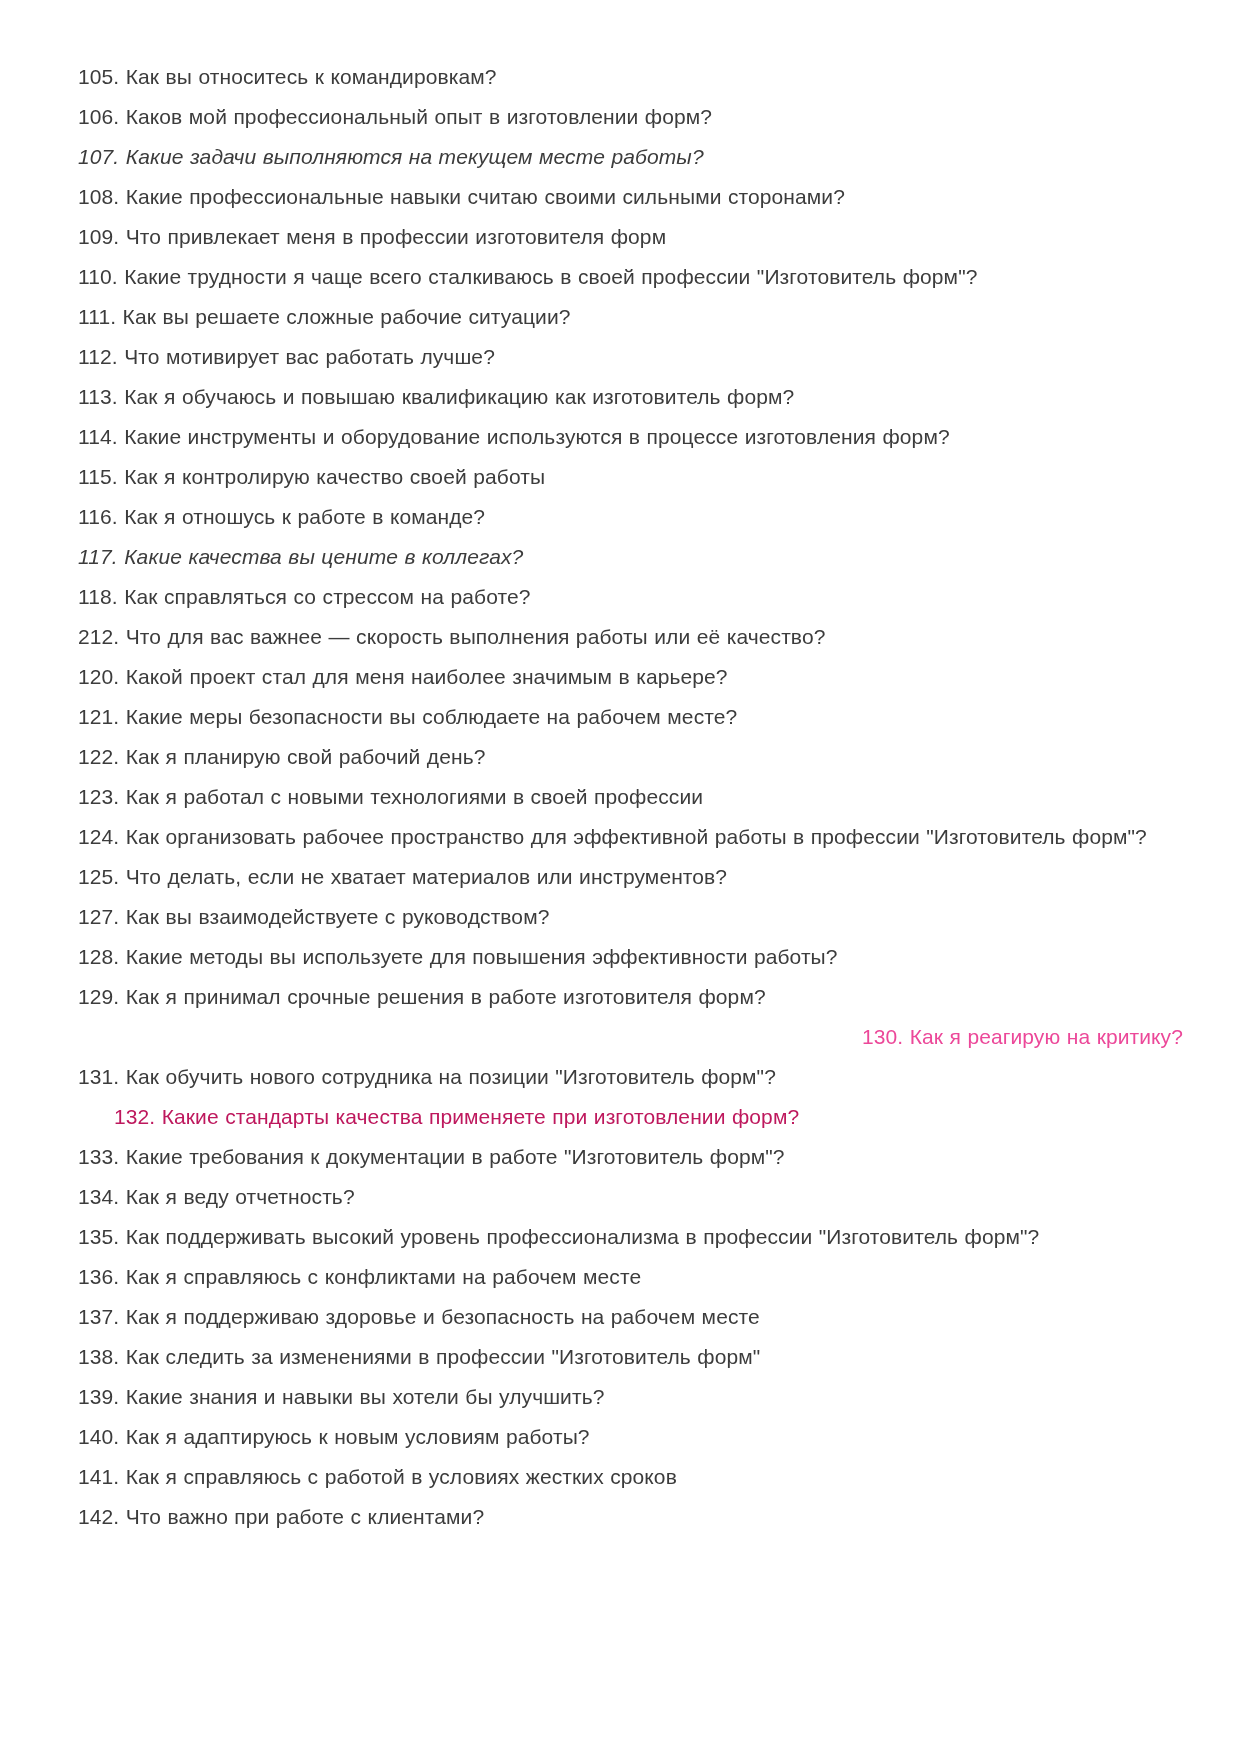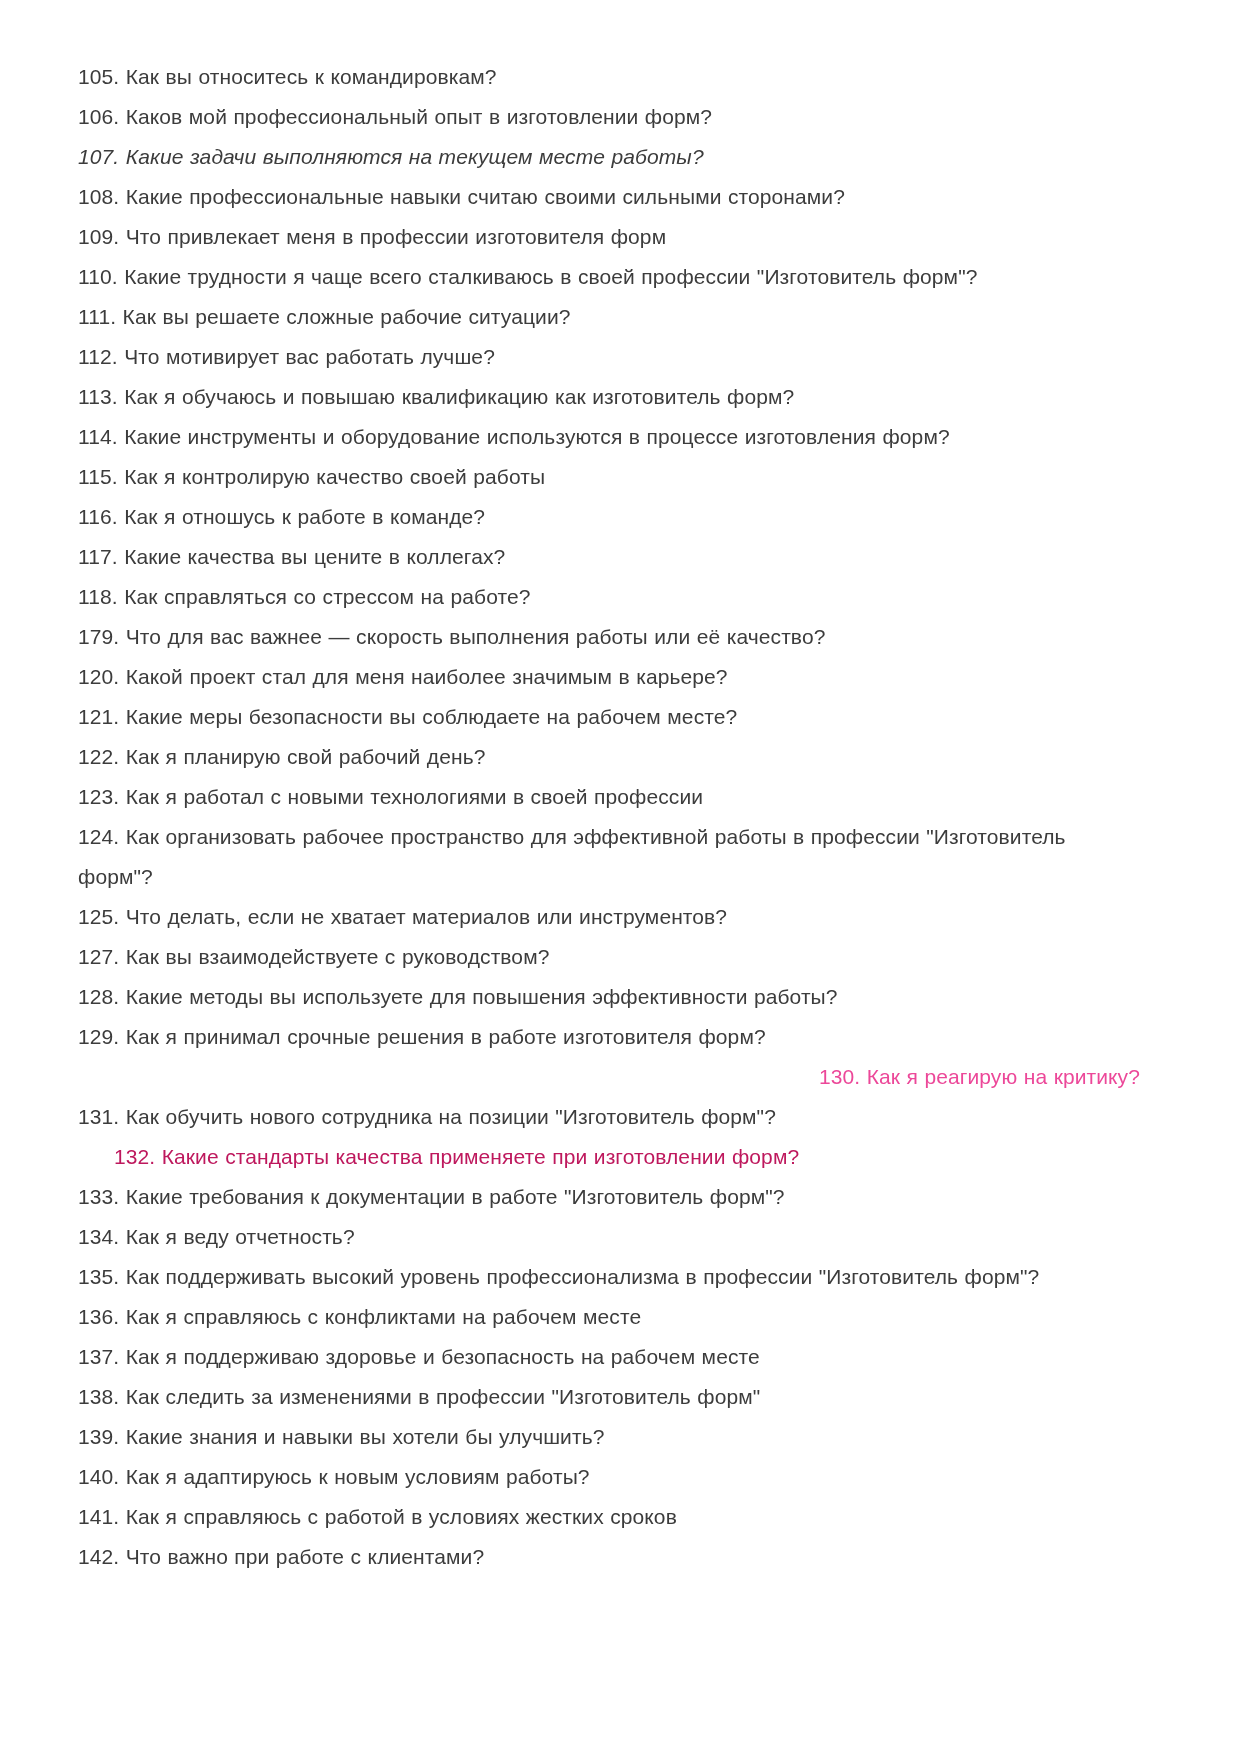--- a/index.html
+++ b/index.html
@@ -10,21 +10,21 @@
   body {
     width: 1239px;
     height: 1753px;
     overflow: hidden;
     font-family: "Liberation Sans", "DejaVu Sans", sans-serif;
   }
   .page {
     box-sizing: border-box;
     width: 1239px;
     height: 1432px;
-    padding: 57px 99px 0 78px;
+    padding: 57px 56px 0 78px;
     background: #ffffff;
   }
   .question-list {
     margin: 0;
     padding: 0;
     list-style: none;
   }
   .question-list p {
     margin: 0;
     padding: 0;
@@ -46,23 +46,23 @@
       <p style="color: rgb(60, 60, 60); font-style: italic;">107. Какие задачи выполняются на текущем месте работы?</p>
       <p style="color: rgb(60, 60, 60);">108. Какие профессиональные навыки считаю своими сильными сторонами?</p>
       <p style="color: rgb(60, 60, 60);">109. Что привлекает меня в профессии изготовителя форм</p>
       <p style="color: rgb(60, 60, 60);">110. Какие трудности я чаще всего сталкиваюсь в своей профессии "Изготовитель форм"?</p>
       <p style="color: rgb(60, 60, 60);">111. Как вы решаете сложные рабочие ситуации?</p>
       <p style="color: rgb(60, 60, 60);">112. Что мотивирует вас работать лучше?</p>
       <p style="color: rgb(60, 60, 60);">113. Как я обучаюсь и повышаю квалификацию как изготовитель форм?</p>
       <p style="color: rgb(60, 60, 60);">114. Какие инструменты и оборудование используются в процессе изготовления форм?</p>
       <p style="color: rgb(60, 60, 60);">115. Как я контролирую качество своей работы</p>
       <p style="color: rgb(60, 60, 60);">116. Как я отношусь к работе в команде?</p>
-      <p style="color: rgb(60, 60, 60);">117. Какие качества вы цените в коллегах?</p>
+      <p style="color: rgb(60, 60, 60); font-style: italic;">117. Какие качества вы цените в коллегах?</p>
       <p style="color: rgb(60, 60, 60);">118. Как справляться со стрессом на работе?</p>
-      <p style="color: rgb(60, 60, 60);">179. Что для вас важнее — скорость выполнения работы или её качество?</p>
+      <p style="color: rgb(60, 60, 60);">212. Что для вас важнее — скорость выполнения работы или её качество?</p>
       <p style="color: rgb(60, 60, 60);">120. Какой проект стал для меня наиболее значимым в карьере?</p>
       <p style="color: rgb(60, 60, 60);">121. Какие меры безопасности вы соблюдаете на рабочем месте?</p>
       <p style="color: rgb(60, 60, 60);">122. Как я планирую свой рабочий день?</p>
       <p style="color: rgb(60, 60, 60);">123. Как я работал с новыми технологиями в своей профессии</p>
       <p style="color: rgb(60, 60, 60);">124. Как организовать рабочее пространство для эффективной работы в профессии "Изготовитель форм"?</p>
       <p style="color: rgb(60, 60, 60);">125. Что делать, если не хватает материалов или инструментов?</p>
       <p style="color: rgb(60, 60, 60);">127. Как вы взаимодействуете с руководством?</p>
       <p style="color: rgb(60, 60, 60);">128. Какие методы вы используете для повышения эффективности работы?</p>
       <p style="color: rgb(60, 60, 60);">129. Как я принимал срочные решения в работе изготовителя форм?</p>
       <p style="color: #ec4899; text-align: right;">130. Как я реагирую на критику?</p>

